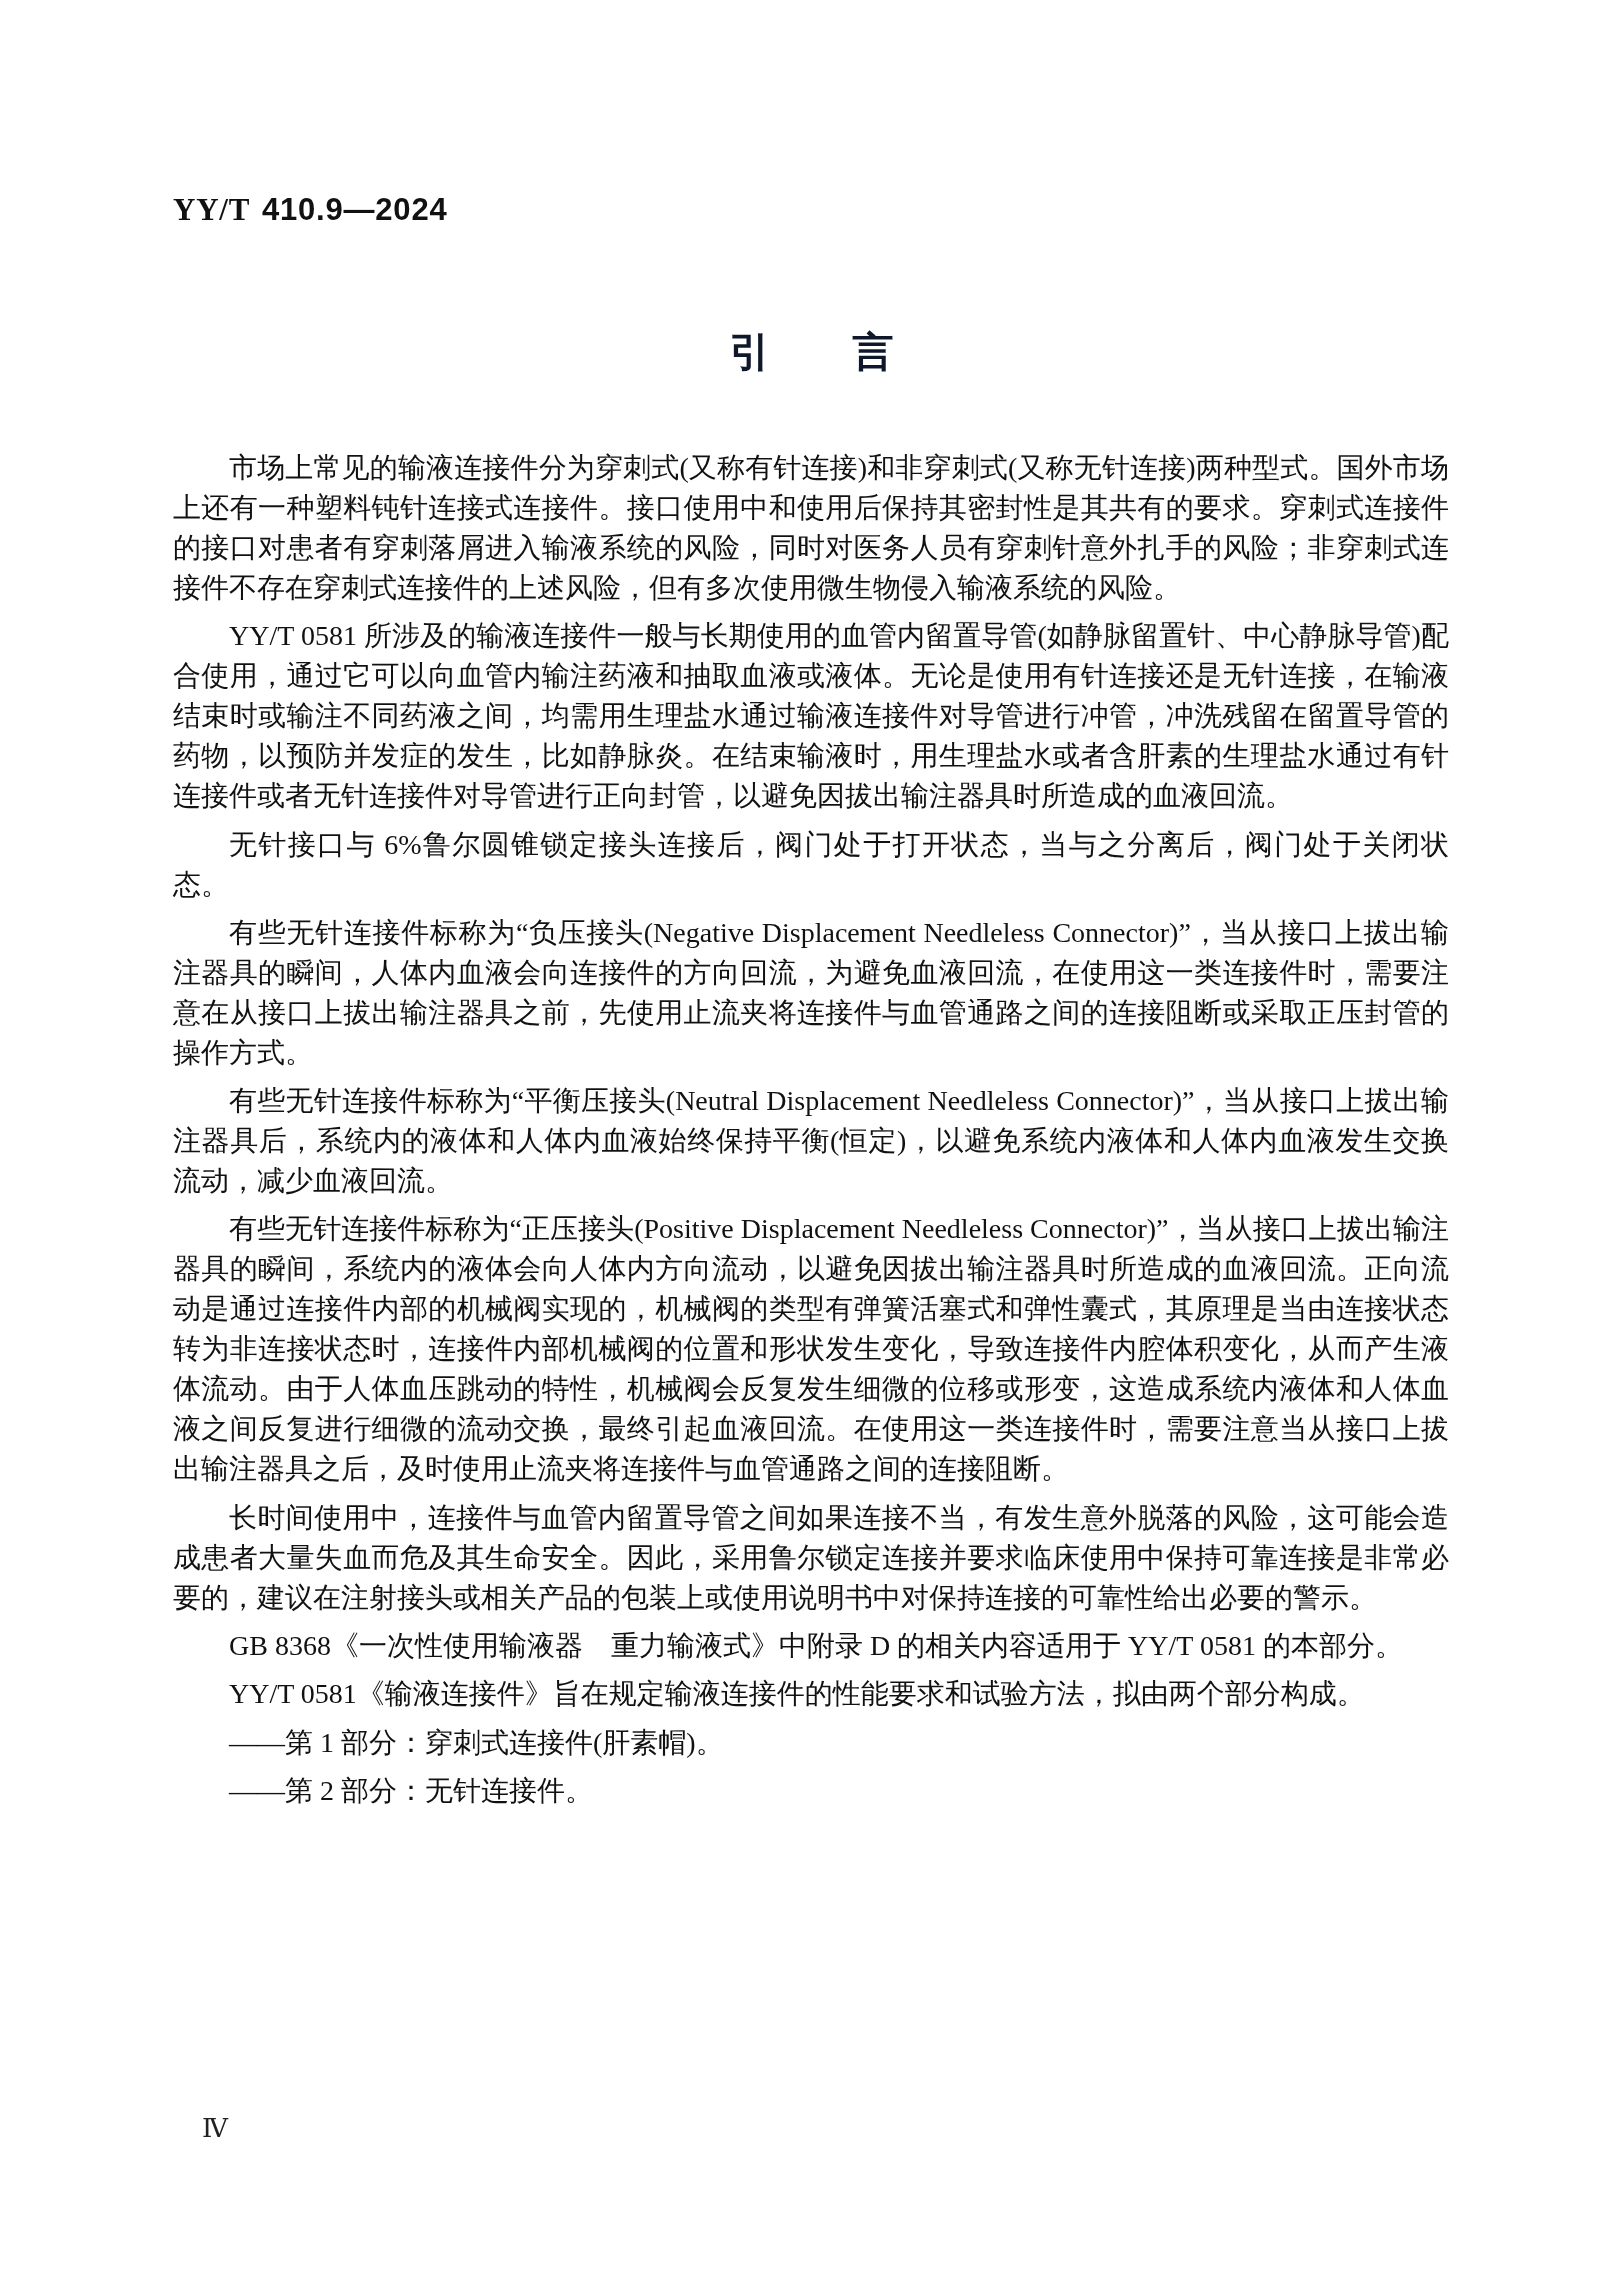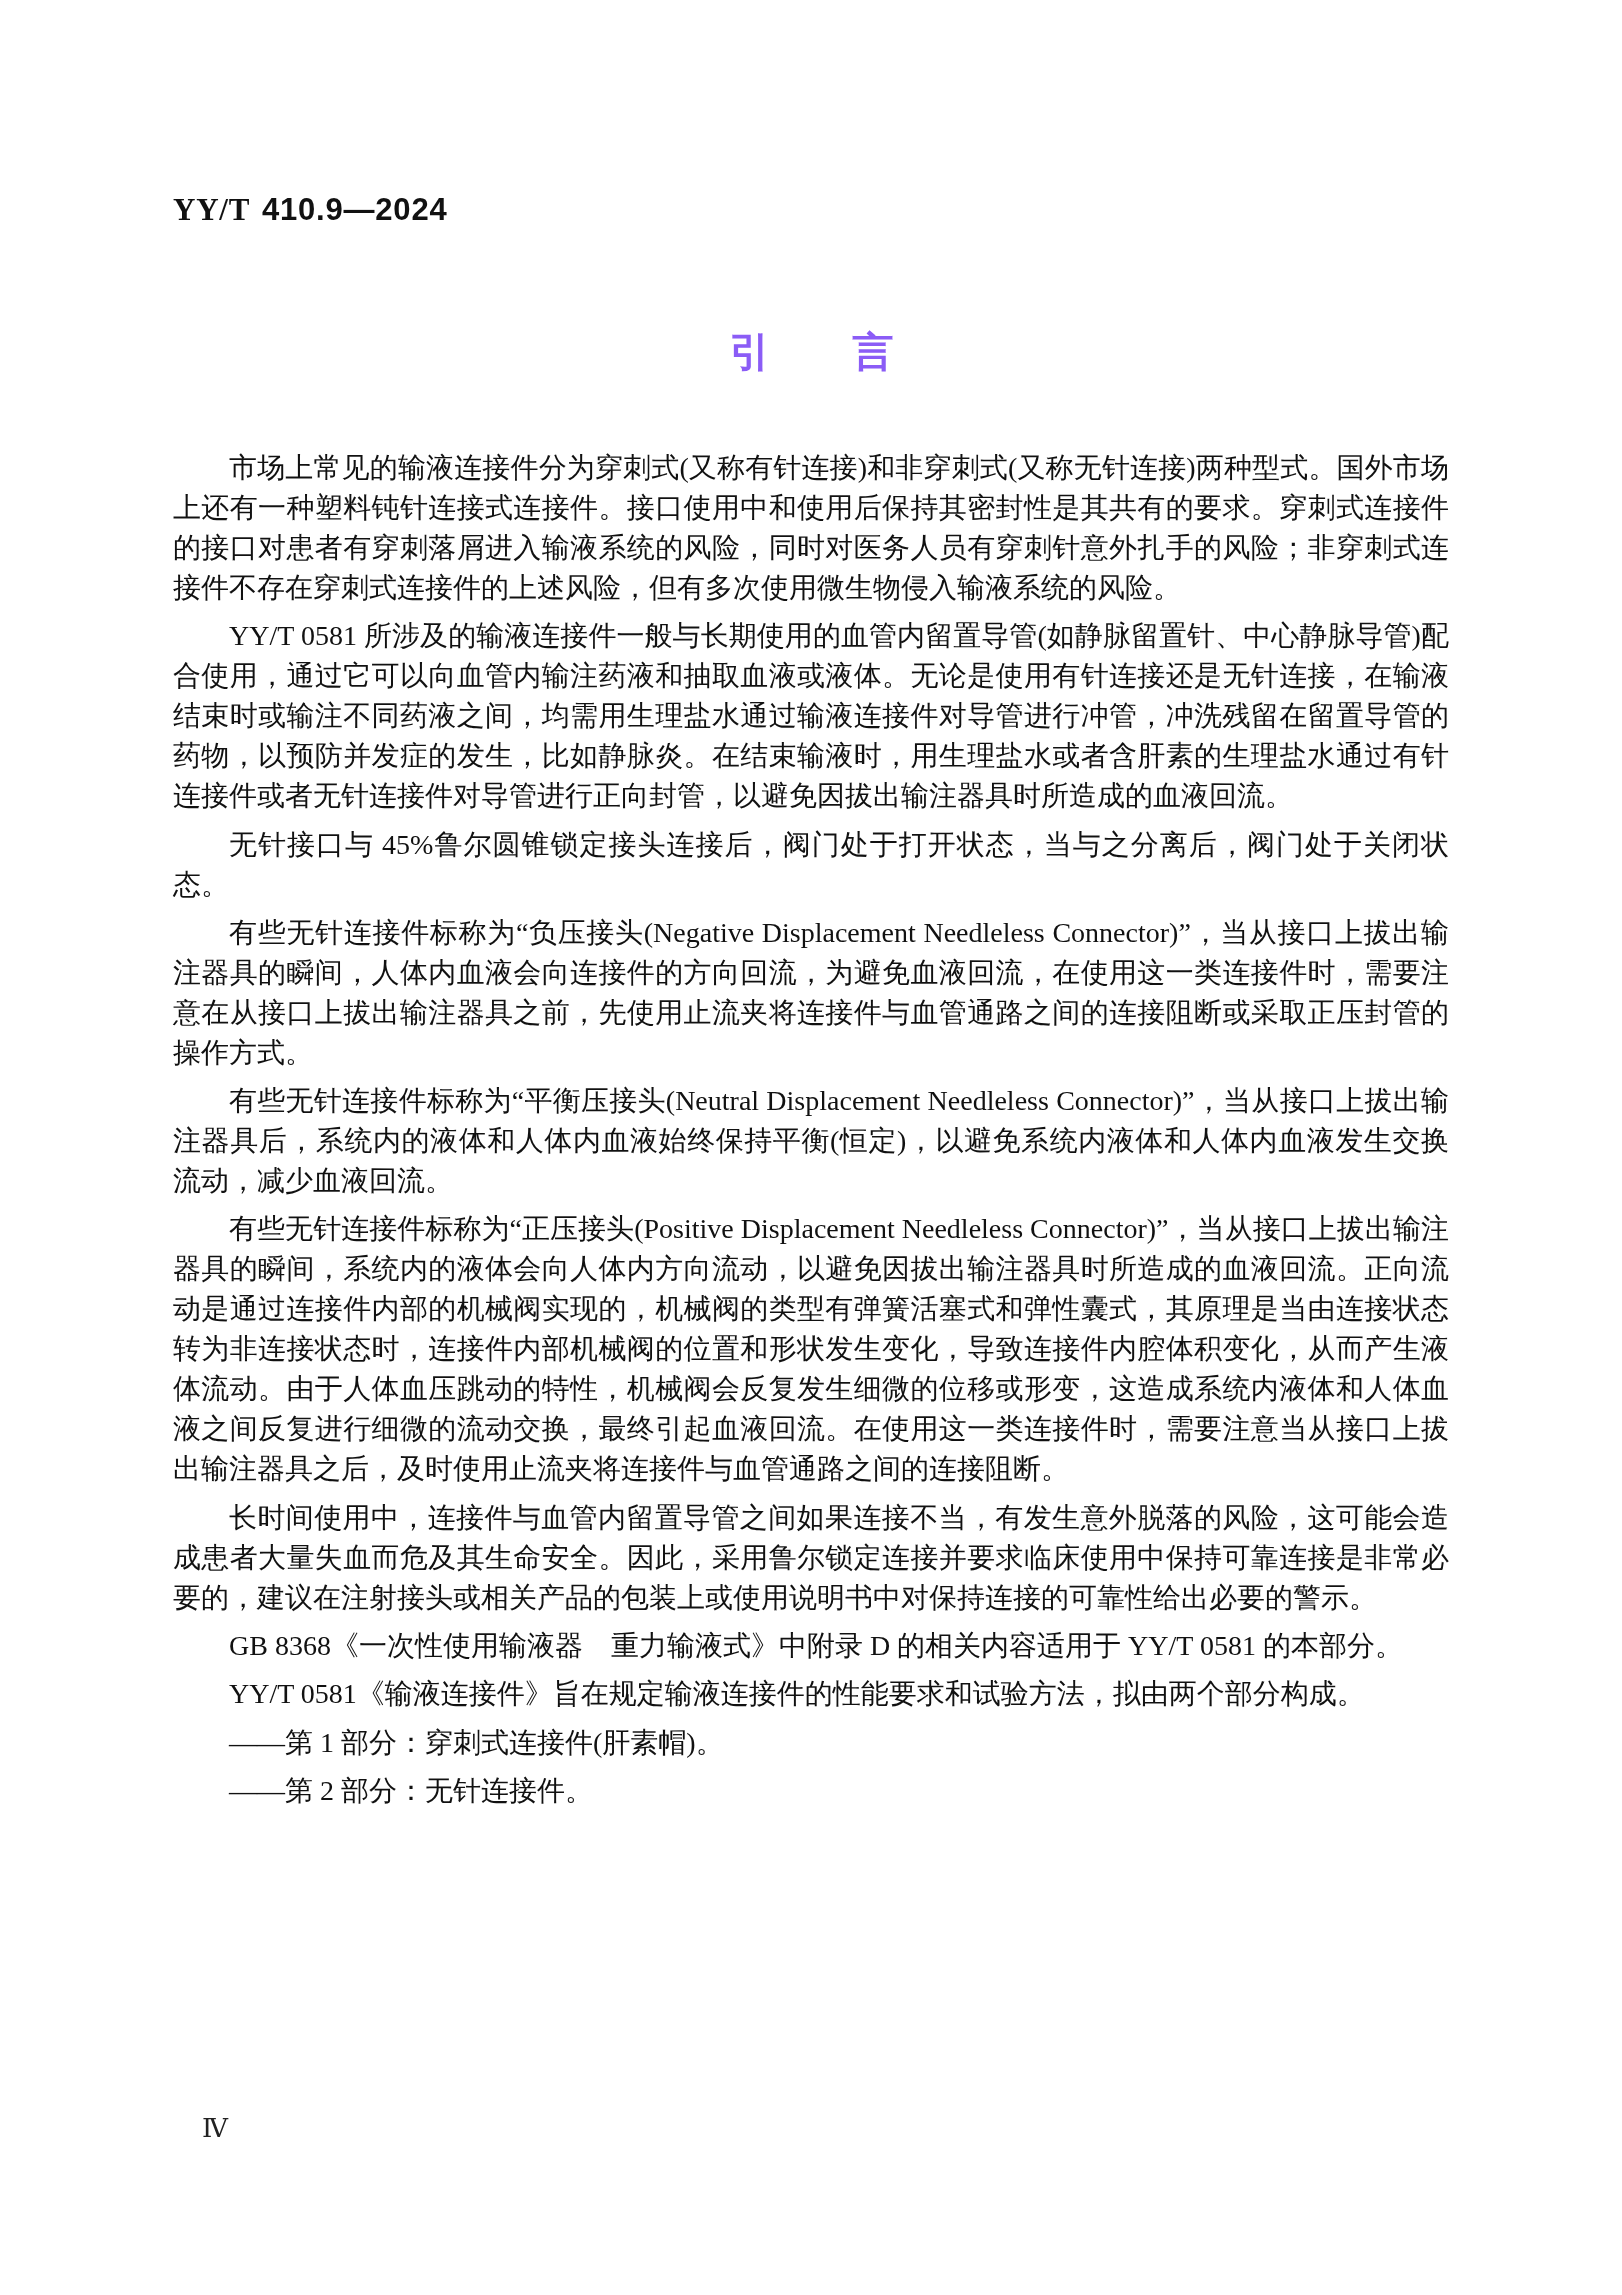--- a/index.html
+++ b/index.html
@@ -37,21 +37,21 @@
     position: absolute;
     left: 0;
     top: 327px;
     width: 100%;
     margin: 0;
     text-align: center;
     font-family: "Liberation Sans", "DejaVu Sans", sans-serif;
     font-weight: bold;
     font-size: 41px;
     line-height: 50px;
-    color: #8b5cf6;
+    color: #0f172a;
   }
   .body-text {
     position: absolute;
     left: 173px;
     top: 448px;
     width: 1276px;
     font-size: 28px;
     line-height: 40px;
     text-align: justify;
   }
@@ -78,21 +78,21 @@
 
   <div class="header">
     <span>YY/T</span><span class="code">410.9—2024</span>
   </div>
 
   <h1 class="doc-title">引　　言</h1>
 
   <div class="body-text">
     <p>市场上常见的输液连接件分为穿刺式(又称有针连接)和非穿刺式(又称无针连接)两种型式。国外市场上还有一种塑料钝针连接式连接件。接口使用中和使用后保持其密封性是其共有的要求。穿刺式连接件的接口对患者有穿刺落屑进入输液系统的风险，同时对医务人员有穿刺针意外扎手的风险；非穿刺式连接件不存在穿刺式连接件的上述风险，但有多次使用微生物侵入输液系统的风险。</p>
     <p>YY/T 0581 所涉及的输液连接件一般与长期使用的血管内留置导管(如静脉留置针、中心静脉导管)配合使用，通过它可以向血管内输注药液和抽取血液或液体。无论是使用有针连接还是无针连接，在输液结束时或输注不同药液之间，均需用生理盐水通过输液连接件对导管进行冲管，冲洗残留在留置导管的药物，以预防并发症的发生，比如静脉炎。在结束输液时，用生理盐水或者含肝素的生理盐水通过有针连接件或者无针连接件对导管进行正向封管，以避免因拔出输注器具时所造成的血液回流。</p>
-    <p>无针接口与 45%鲁尔圆锥锁定接头连接后，阀门处于打开状态，当与之分离后，阀门处于关闭状态。</p>
+    <p>无针接口与 6%鲁尔圆锥锁定接头连接后，阀门处于打开状态，当与之分离后，阀门处于关闭状态。</p>
     <p>有些无针连接件标称为“负压接头(Negative Displacement Needleless Connector)”，当从接口上拔出输注器具的瞬间，人体内血液会向连接件的方向回流，为避免血液回流，在使用这一类连接件时，需要注意在从接口上拔出输注器具之前，先使用止流夹将连接件与血管通路之间的连接阻断或采取正压封管的操作方式。</p>
     <p>有些无针连接件标称为“平衡压接头(Neutral Displacement Needleless Connector)”，当从接口上拔出输注器具后，系统内的液体和人体内血液始终保持平衡(恒定)，以避免系统内液体和人体内血液发生交换流动，减少血液回流。</p>
     <p>有些无针连接件标称为“正压接头(Positive Displacement Needleless Connector)”，当从接口上拔出输注器具的瞬间，系统内的液体会向人体内方向流动，以避免因拔出输注器具时所造成的血液回流。正向流动是通过连接件内部的机械阀实现的，机械阀的类型有弹簧活塞式和弹性囊式，其原理是当由连接状态转为非连接状态时，连接件内部机械阀的位置和形状发生变化，导致连接件内腔体积变化，从而产生液体流动。由于人体血压跳动的特性，机械阀会反复发生细微的位移或形变，这造成系统内液体和人体血液之间反复进行细微的流动交换，最终引起血液回流。在使用这一类连接件时，需要注意当从接口上拔出输注器具之后，及时使用止流夹将连接件与血管通路之间的连接阻断。</p>
     <p>长时间使用中，连接件与血管内留置导管之间如果连接不当，有发生意外脱落的风险，这可能会造成患者大量失血而危及其生命安全。因此，采用鲁尔锁定连接并要求临床使用中保持可靠连接是非常必要的，建议在注射接头或相关产品的包装上或使用说明书中对保持连接的可靠性给出必要的警示。</p>
     <p>GB 8368《一次性使用输液器　重力输液式》中附录 D 的相关内容适用于 YY/T 0581 的本部分。</p>
     <p>YY/T 0581《输液连接件》旨在规定输液连接件的性能要求和试验方法，拟由两个部分构成。</p>
     <p>——第 1 部分：穿刺式连接件(肝素帽)。</p>
     <p>——第 2 部分：无针连接件。</p>
   </div>
 

